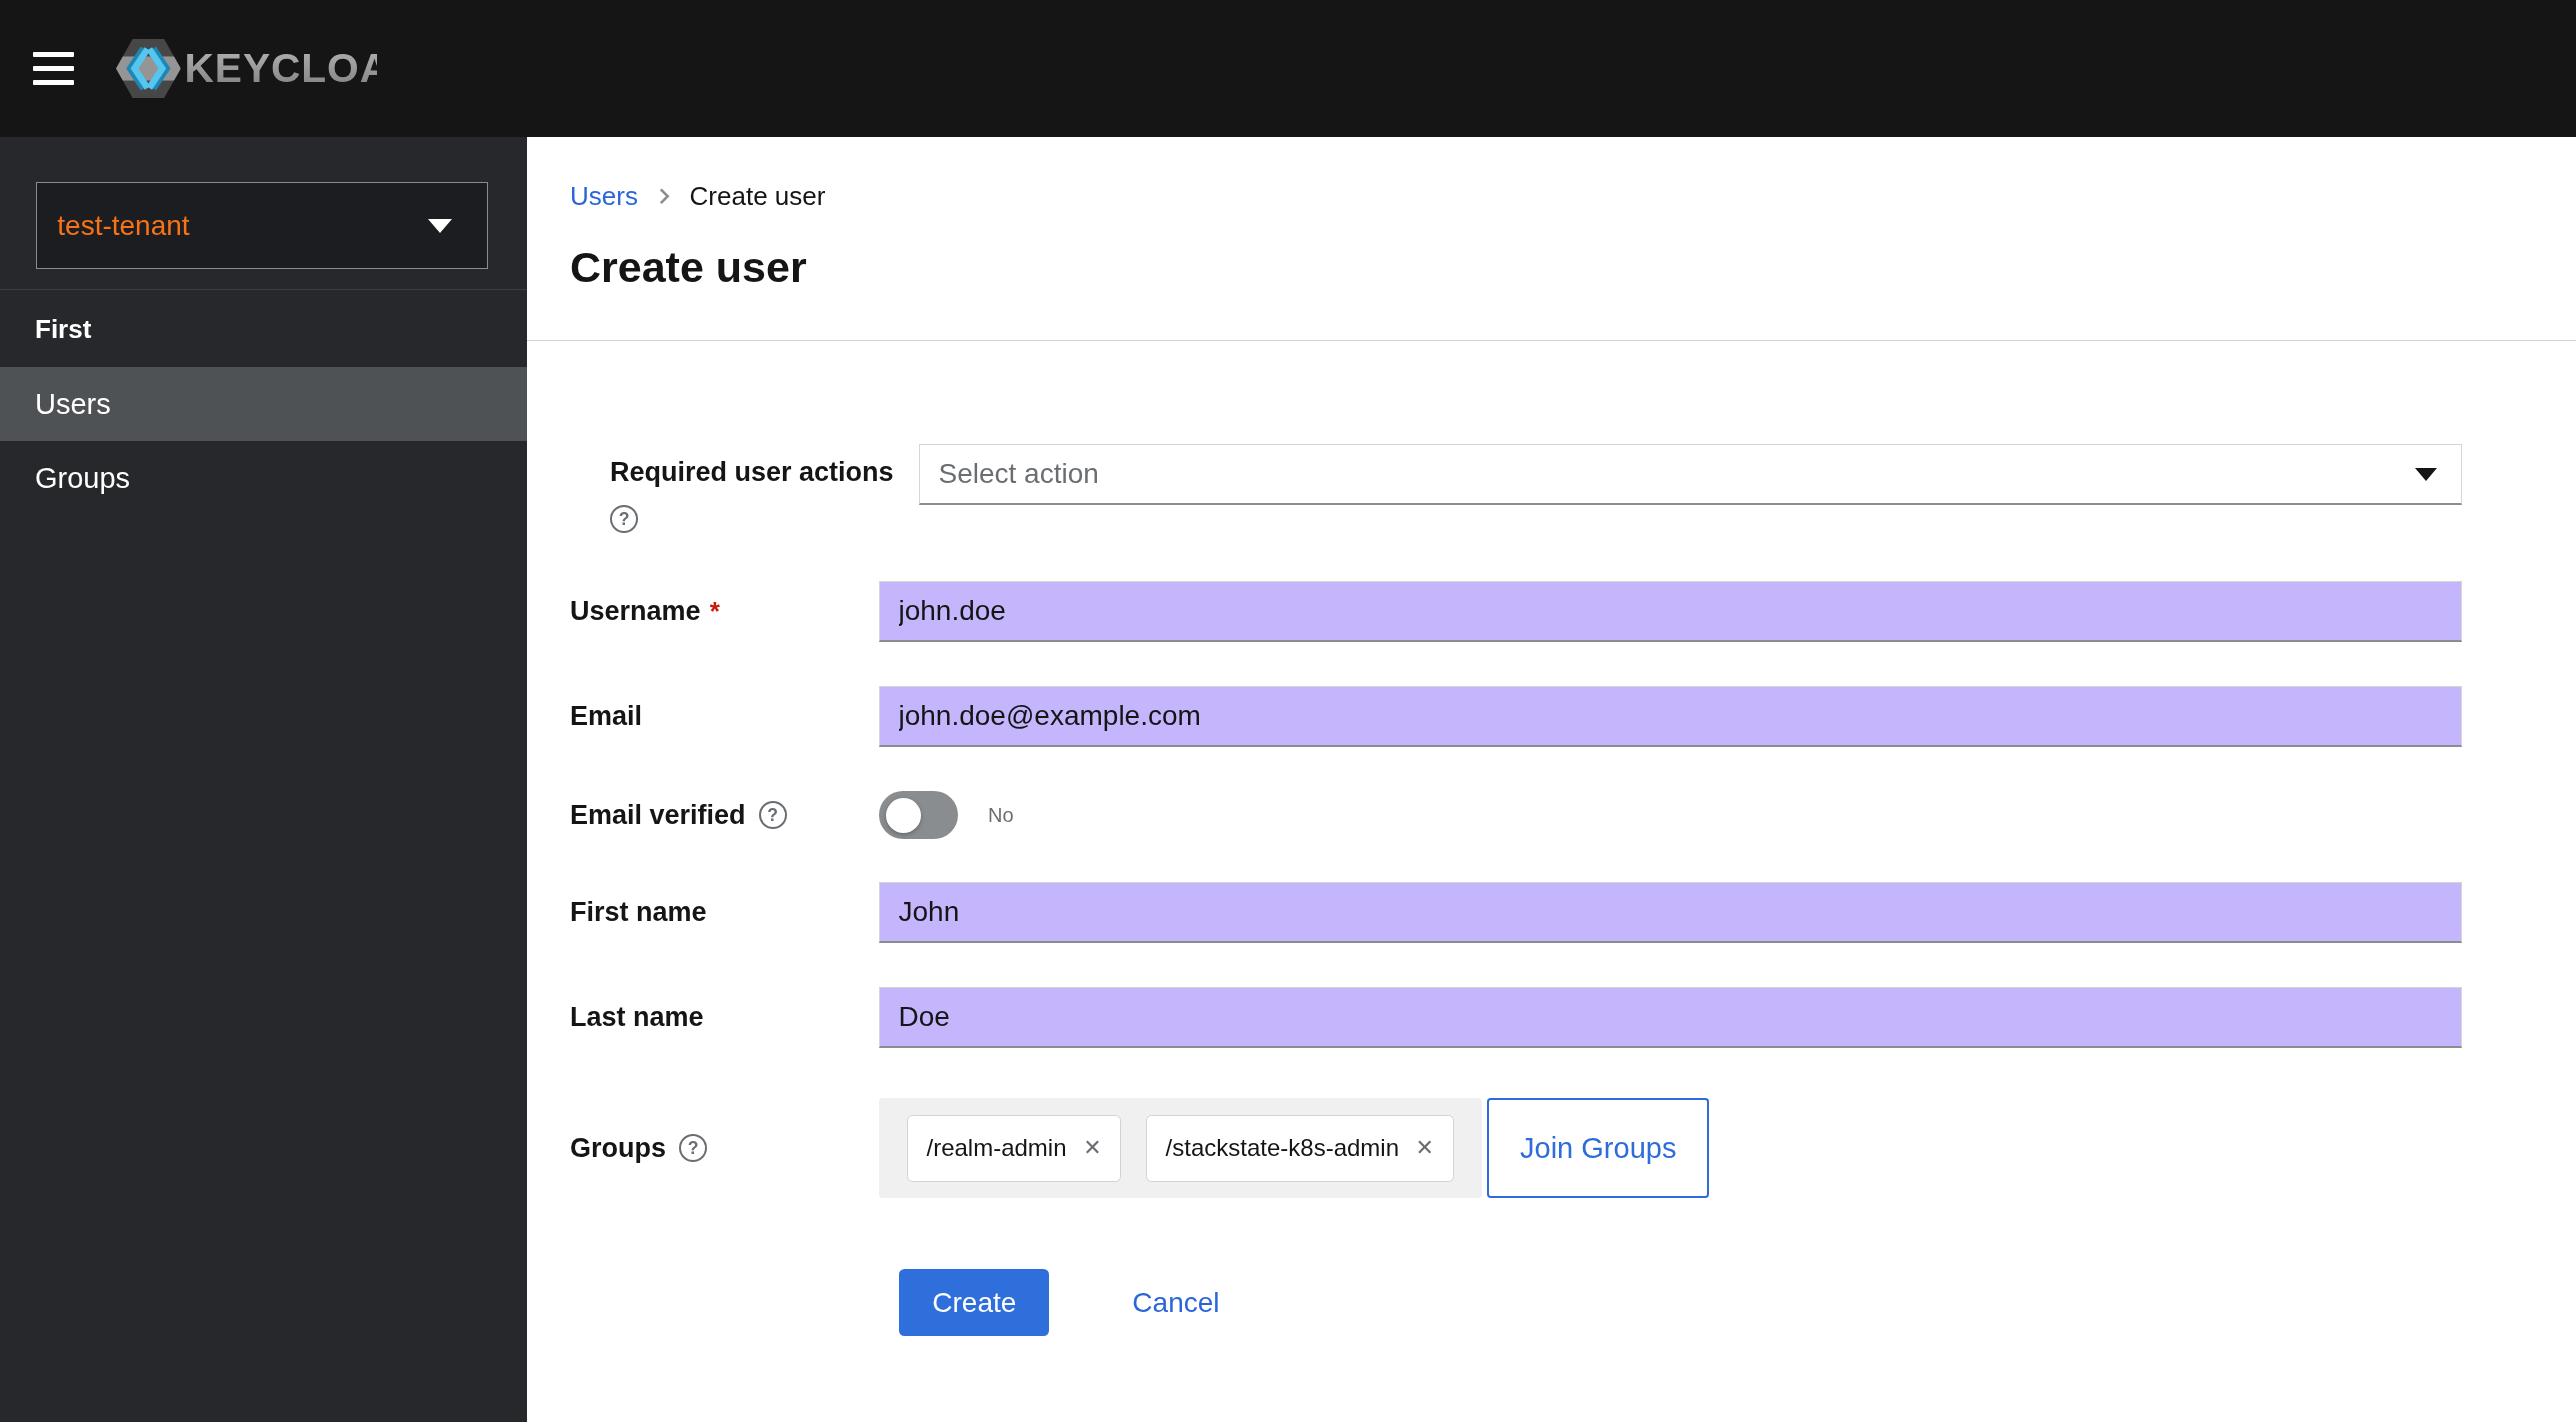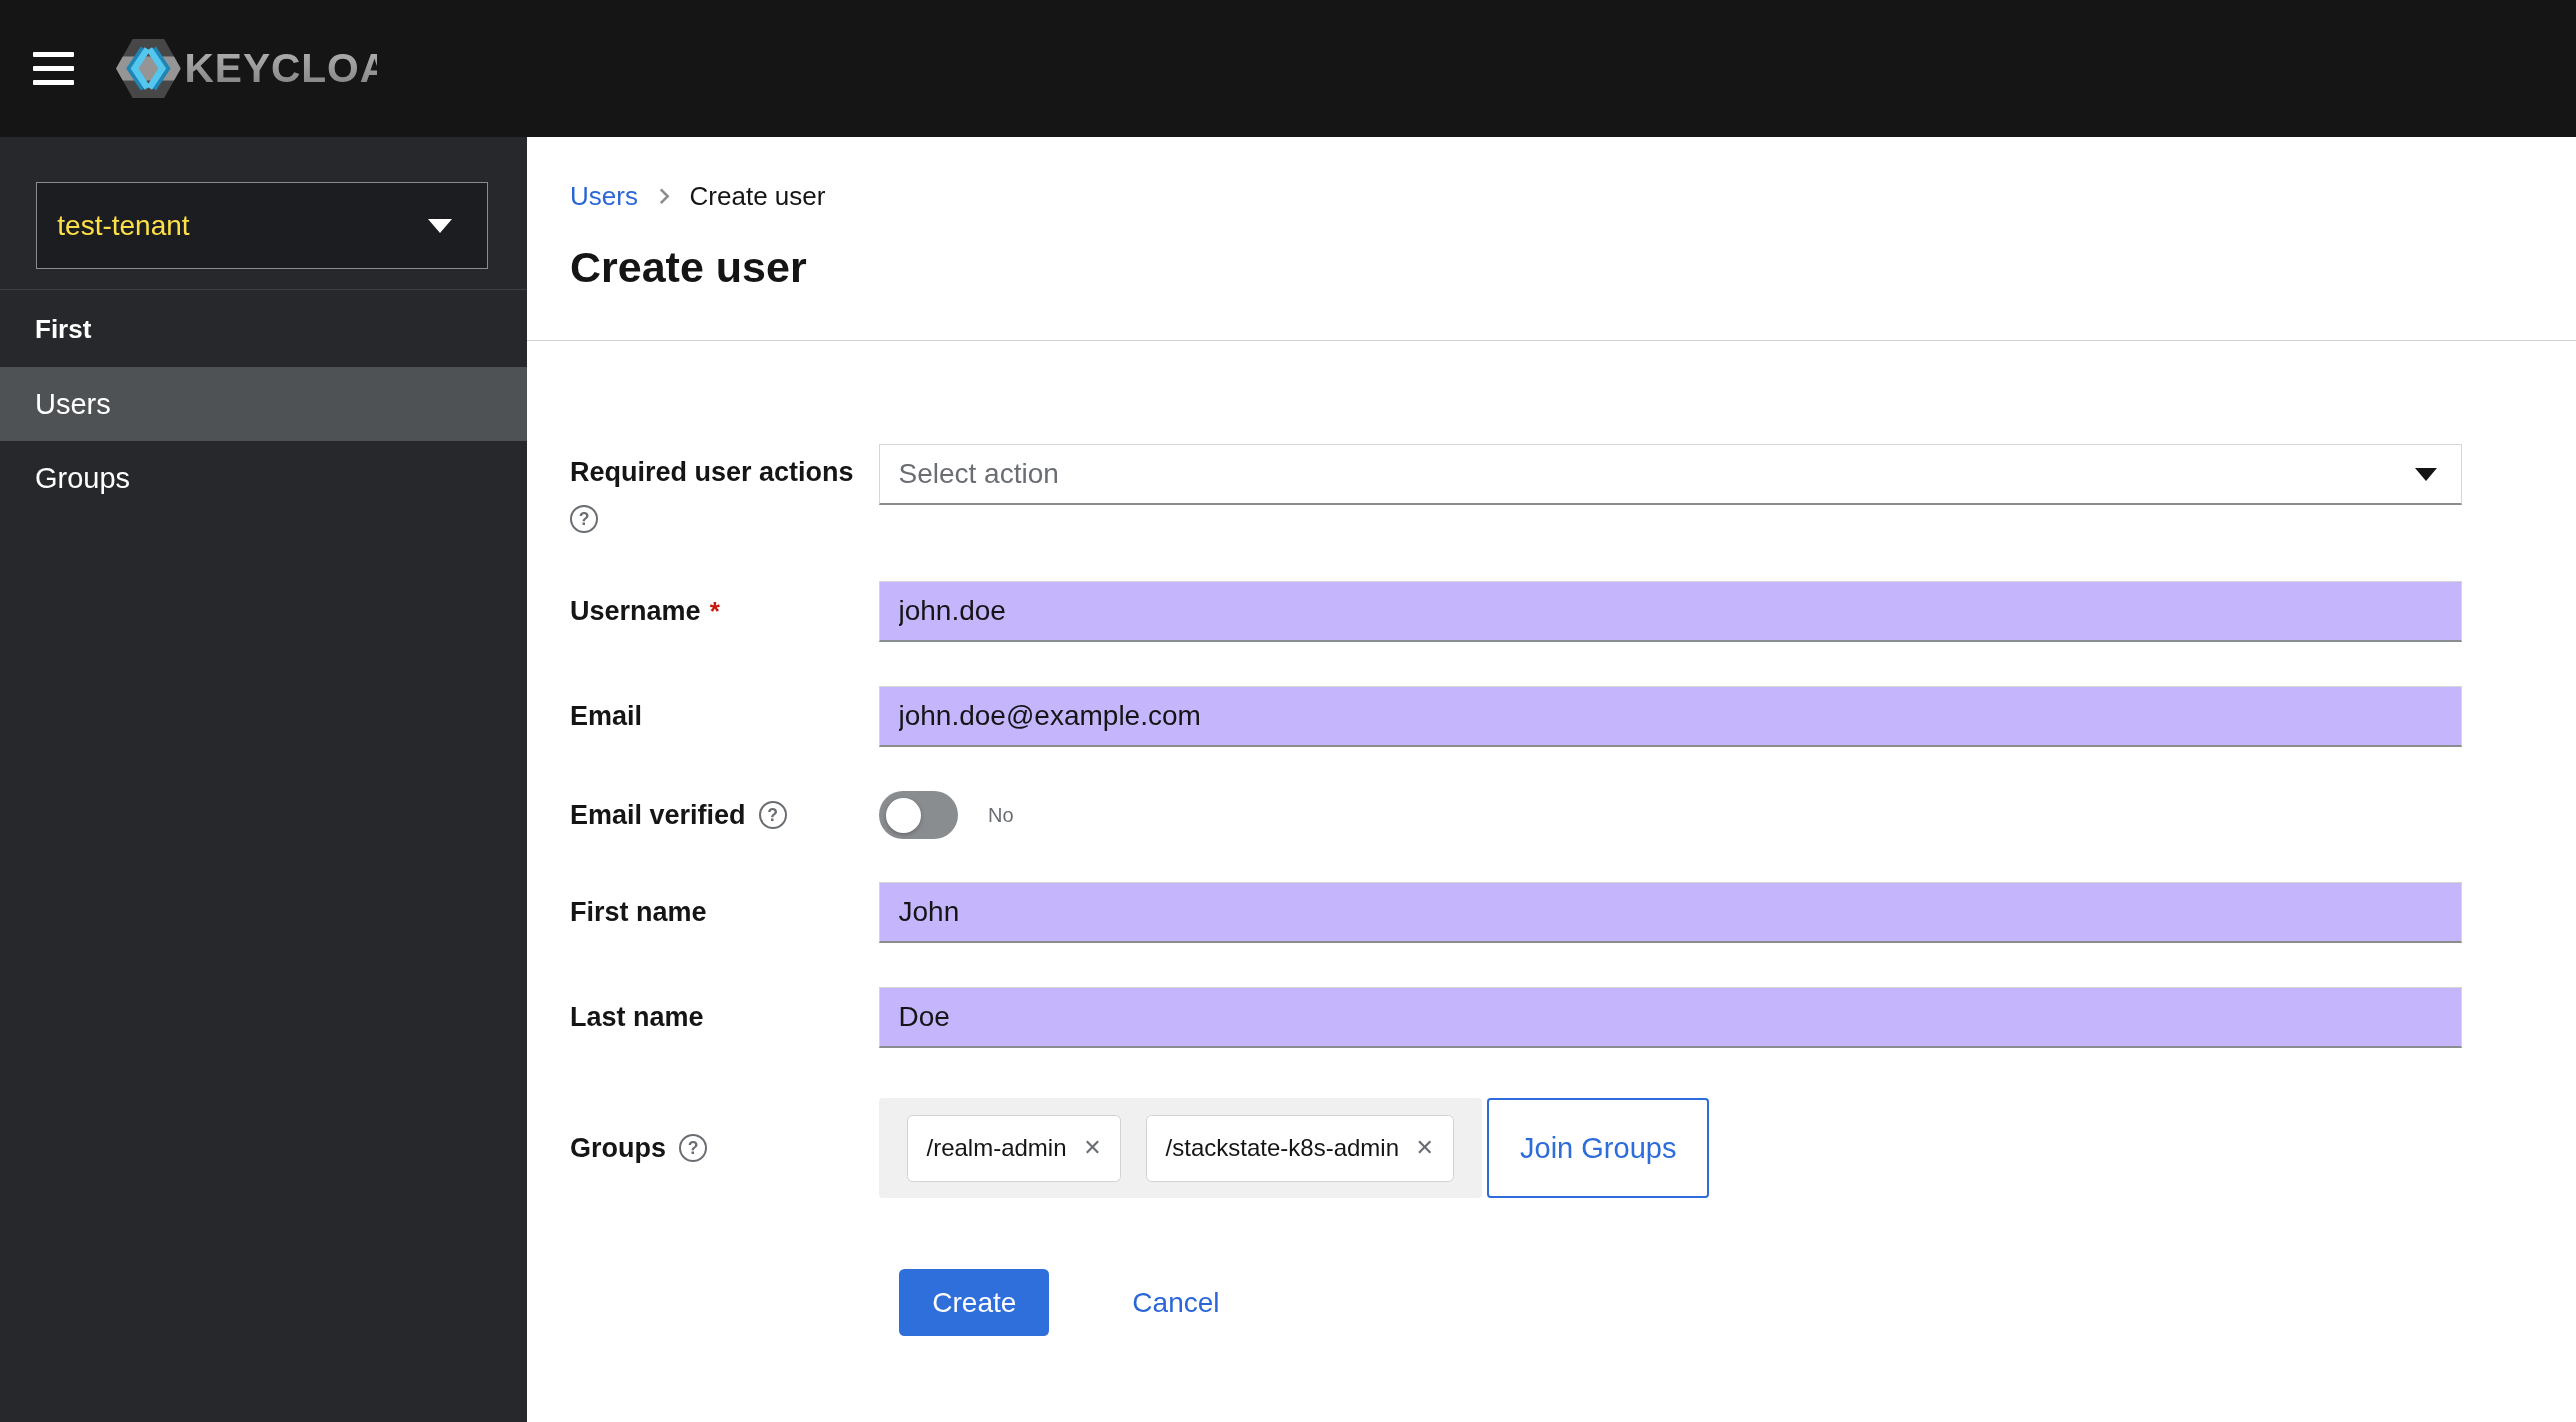--- a/index.html
+++ b/index.html
@@ -13,42 +13,42 @@
   .hamburger .bar { height:5.5px; width:41px; background:#fff; border-radius:0.9px; }
   .logo { margin-left:42px; display:flex; align-items:center; }
 
   
   .body { flex:1; display:flex; min-height:0; }
 
   
   .sidebar { width:527px; flex-shrink:0; background:#26282b; color:#fff; display:flex; flex-direction:column; }
   .realm-box { margin:45px 0 0 36px; width:452px; height:87px; background:#1b1d21; border:1.8px solid #8a8d90;
                display:flex; align-items:center; justify-content:space-between; padding:0 35px 0 20.3px;
-               font-size:28px; color:#fde047; cursor:pointer; }
+               font-size:28px; color:#f97316; cursor:pointer; }
   .realm-caret { width:0; height:0; border-left:12px solid transparent; border-right:12px solid transparent; border-top:14px solid #fff; }
   .sidebar-divider { margin-top:20.3px; border-bottom:1.8px solid #3c3f42; }
   .nav-title { padding:24px 0 0 35px; font-size:26px; font-weight:700; color:#fff; }
   .nav-list { margin-top:22px; display:flex; flex-direction:column; }
   .nav-item { height:74px; display:flex; align-items:center; padding-left:35px; font-size:29px; color:#fff; cursor:pointer; }
   .nav-item.selected { background:#4f5255; }
 
   
   .main { flex:1; min-width:0; background:#fff; }
   .breadcrumb { padding:44px 0 0 43px; display:flex; align-items:center; gap:16.6px; font-size:26px; }
   .bc-link { color:#2b66d8; cursor:pointer; text-decoration:none; }
   .bc-sep { display:flex; align-items:center; }
   .bc-current { color:#151515; }
   .page-title { margin:31px 0 0 43px; font-size:43px; font-weight:700; line-height:1.15; color:#151515; }
   .title-divider { margin-top:48px; border-bottom:1.8px solid #d2d2d2; }
 
   
   .form { padding:103px 114px 0 43px; }
   .form-row { display:flex; align-items:center; margin-bottom:44px; }
   .form-row.top { align-items:flex-start; }
-  .form-row.r-actions { margin-bottom:48px; }
+  .form-row.r-actions { margin-bottom:48px;margin-left:40px; }
   .form-row.r-toggle { margin-bottom:43px; }
   .form-row.r-lastname { margin-bottom:50px; }
   .form-row.r-groups { margin-bottom:71px; }
   .label-cell { width:309px; flex-shrink:0; display:flex; align-items:center; font-size:27px; font-weight:700; color:#151515; }
   .label-cell.stacked { flex-direction:column; align-items:flex-start; gap:16.6px; padding-top:13px; }
   .control-cell { flex:1; min-width:0; }
   .required-star { color:#c9190b; margin-left:9.2px; font-size:26px; font-weight:700; }
   .help-icon { width:28px; height:28px; flex-shrink:0; border:2.8px solid #6a6e73; border-radius:50%; color:#6a6e73;
                font-size:17.6px; font-weight:700; display:inline-flex; align-items:center; justify-content:center; cursor:pointer; background:none; }
   .inline-help { margin-left:13px; }

